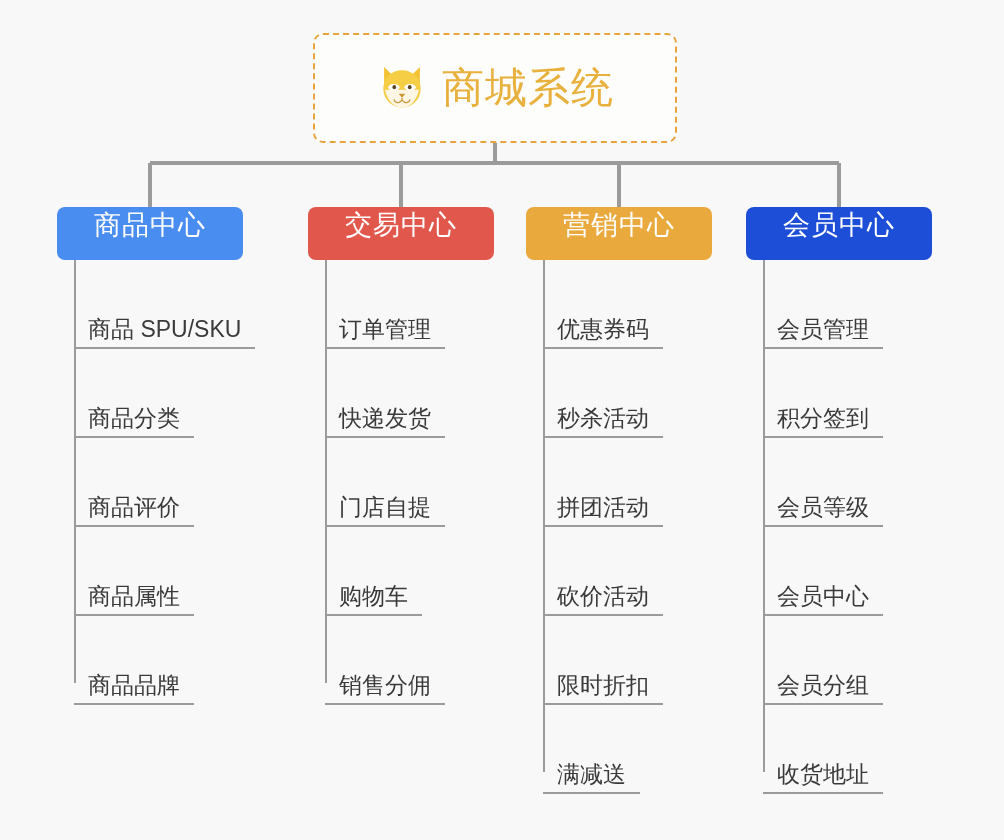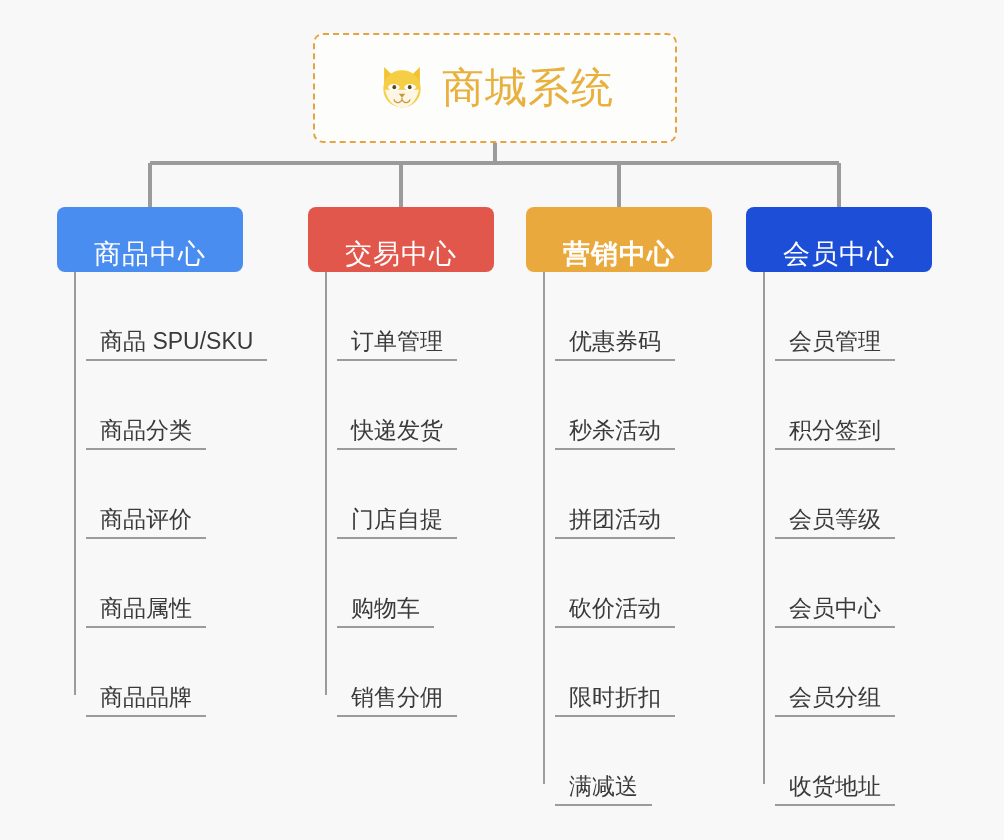--- a/index.html
+++ b/index.html
@@ -61,24 +61,24 @@
     height: 840px;
     pointer-events: none;
   }
 
   
   .branch {
     position: absolute;
     top: 207px;
   }
   .branch-header {
-    height: 65px;
+    height: 53px;
     border-radius: 8px;
     display: flex;
-    align-items: flex-end;
+    align-items: flex-start;
     justify-content: center;
     color: #ffffff;
     font-size: 27px;
     letter-spacing: 1px;
     box-sizing: border-box;
   }
   .branch-items {
     position: relative;
     margin-top: 0;
     padding-left: 17px;
@@ -90,21 +90,21 @@
     top: 0;
     bottom: 22px;
     width: 2px;
     background: #9b9b9b;
   }
   .leaf {
     position: relative;
     height: 89px;
     display: flex;
     align-items: flex-end;
-    padding-left: 24px;
+    padding-left: 12px;
     box-sizing: border-box;
   }
   .leaf-text {
     font-size: 23px;
     color: #3a3a3a;
     line-height: 1.1;
     padding-bottom: 5px;
     white-space: nowrap;
     border-bottom: 2px solid #9b9b9b;
     display: inline-block;
@@ -196,21 +196,21 @@
       <div class="leaf">
           <span class="leaf-text">购物车</span>
         </div>
       <div class="leaf">
           <span class="leaf-text">销售分佣</span>
         </div>
     </div>
   </div>
 
   <div class="branch branch-3">
-    <div class="branch-header" style="background: rgb(234, 169, 60); font-weight: bold;">
+    <div class="branch-header" style="background: rgb(234, 169, 60);">
       <span>营销中心</span>
     </div>
     <div class="branch-items">
       <div class="branch-spine"></div>
       <div class="leaf">
           <span class="leaf-text">优惠券码</span>
         </div>
       <div class="leaf">
           <span class="leaf-text">秒杀活动</span>
         </div>

